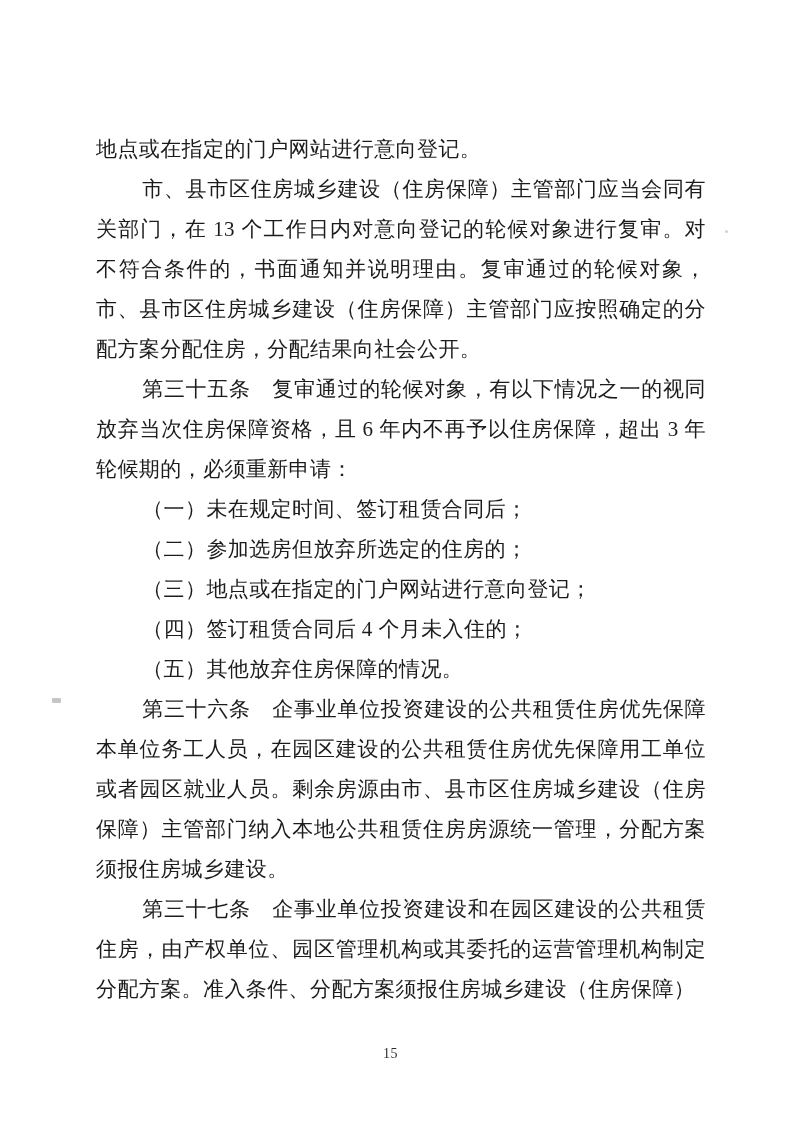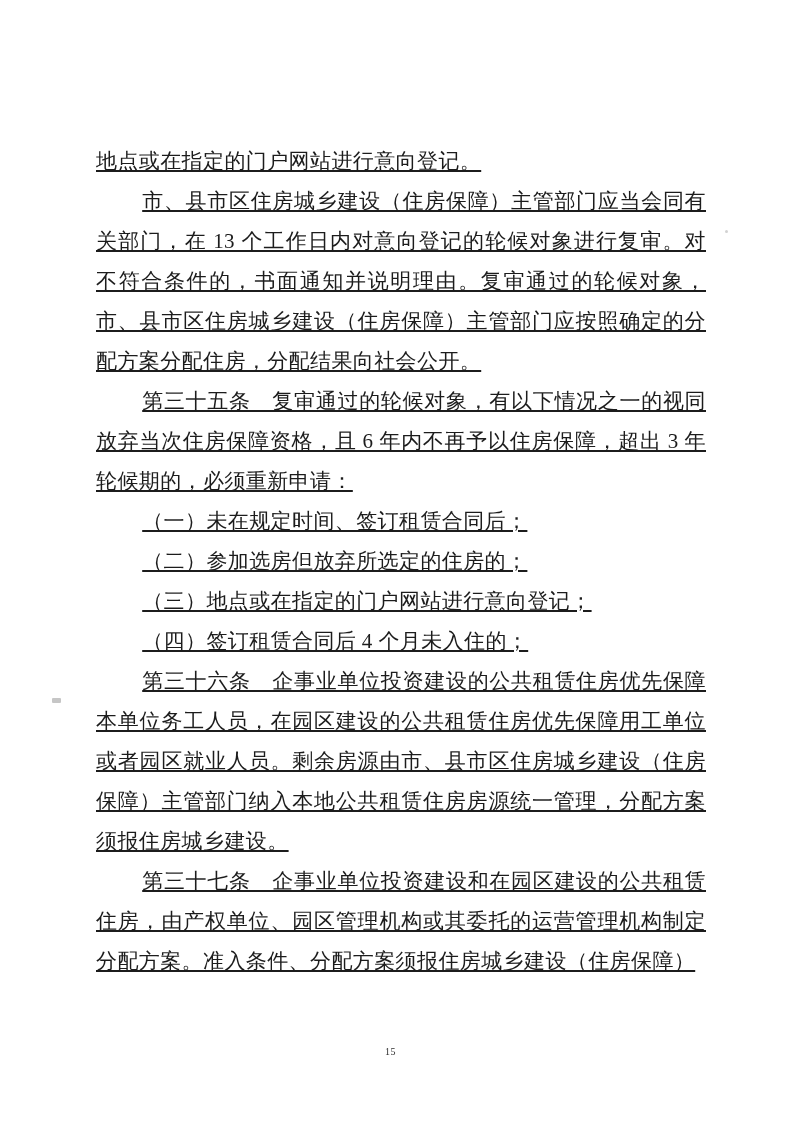--- a/index.html
+++ b/index.html
@@ -12,23 +12,22 @@
     width: 793px;
     height: 1122px;
     background: #ffffff;
     overflow: hidden;
     font-family: "Liberation Serif", "DejaVu Serif", serif;
     color: #1c1c1c;
   }
   .doc-body {
     position: absolute;
     left: 96px;
-    top: 141px;
+    top: 129px;
     width: 610px;
-    text-decoration: underline;
   }
   p.para {
     margin: 0;
     padding: 0;
     font-size: 21px;
     line-height: 40px;
     letter-spacing: 0.4px;
     text-align: justify;
     text-justify: inter-character;
     text-indent: 2.2em;
@@ -36,21 +35,21 @@
   }
   p.para.no-indent {
     text-indent: 0;
   }
   .page-number {
     position: absolute;
     left: 0;
     right: 12px;
     top: 1046px;
     text-align: center;
-    font-size: 10px;
+    font-size: 14px;
     color: #2f2f2f;
     letter-spacing: 0.5px;
   }
   .smudge-left {
     position: absolute;
     left: 52px;
     top: 698px;
     width: 9px;
     height: 5px;
     background: #bcbcbc;
@@ -75,18 +74,19 @@
   <div class="smudge-right"></div>
 
   <div class="doc-body" id="doc-body">
       <p class="para no-indent">地点或在指定的门户网站进行意向登记。</p>
       <p class="para">市、县市区住房城乡建设（住房保障）主管部门应当会同有关部门，在 13 个工作日内对意向登记的轮候对象进行复审。对不符合条件的，书面通知并说明理由。复审通过的轮候对象，市、县市区住房城乡建设（住房保障）主管部门应按照确定的分配方案分配住房，分配结果向社会公开。</p>
       <p class="para">第三十五条　复审通过的轮候对象，有以下情况之一的视同放弃当次住房保障资格，且 6 年内不再予以住房保障，超出 3 年轮候期的，必须重新申请：</p>
       <p class="para">（一）未在规定时间、签订租赁合同后；</p>
       <p class="para">（二）参加选房但放弃所选定的住房的；</p>
       <p class="para">（三）地点或在指定的门户网站进行意向登记；</p>
       <p class="para">（四）签订租赁合同后 4 个月未入住的；</p>
+      <p class="para">（五）其他放弃住房保障的情况。</p>
       <p class="para">第三十六条　企事业单位投资建设的公共租赁住房优先保障本单位务工人员，在园区建设的公共租赁住房优先保障用工单位或者园区就业人员。剩余房源由市、县市区住房城乡建设（住房保障）主管部门纳入本地公共租赁住房房源统一管理，分配方案须报住房城乡建设。</p>
       <p class="para">第三十七条　企事业单位投资建设和在园区建设的公共租赁住房，由产权单位、园区管理机构或其委托的运营管理机构制定分配方案。准入条件、分配方案须报住房城乡建设（住房保障）</p>
     </div>
 
   <div class="page-number">15</div>
 </div>
 
 </body></html>

